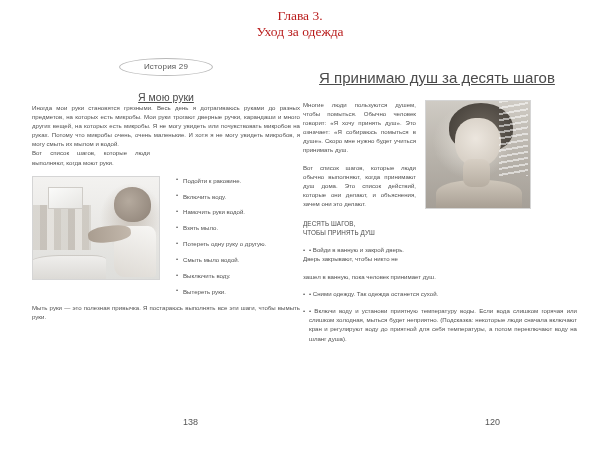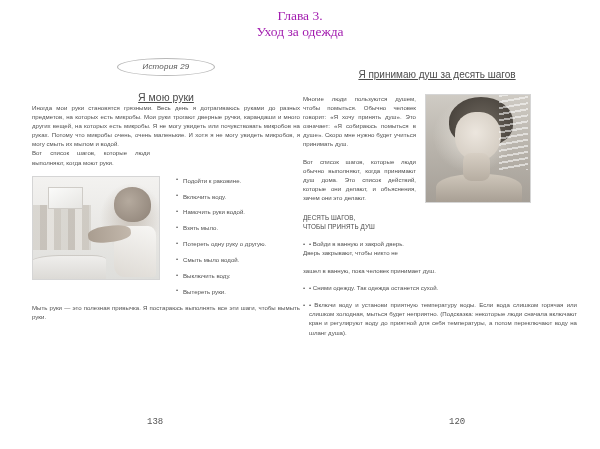--- a/index.html
+++ b/index.html
@@ -26,39 +26,38 @@
   
   .chapter-title {
     position: absolute;
     top: 8px;
     left: 0;
     width: 600px;
     text-align: center;
     font-family: "Liberation Serif", "DejaVu Serif", serif;
     font-size: 13.5px;
     line-height: 16px;
-    color: #a21caf;
+    color: #b91c1c;
   }
   .chapter-title .line { display: block; }
 
   
   .page {
     position: absolute;
     top: 55px;
     height: 390px;
   }
   .page-left  { left: 32px;  width: 268px; }
   .page-right { left: 303px; width: 268px; }
 
   
   .badge-row {
     width: 100%;
     text-align: center;
     height: 22px;
-    font-style: italic;
   }
   .story-badge {
     display: inline-block;
     border: 1px solid #b9b9b9;
     border-radius: 50%;
     padding: 3px 24px 4px 24px;
     font-size: 8px;
     color: #555;
     letter-spacing: .2px;
     background: #fff;
@@ -67,21 +66,21 @@
 
   .story-heading {
     width: 100%;
     text-align: center;
     font-size: 10.5px;
     color: #4b4b4b;
     margin-top: 14px;
     white-space: nowrap;
     text-decoration: underline;
   }
-  .story-heading.small { font-size: 10px; }
+  .story-heading.small { font-size: 15px; }
 
   
   p.body {
     font-size: 6.1px;
     line-height: 9.1px;
     text-align: justify;
     color: #4f4f4f;
     margin: 0;
   }
   .narrow p.body { text-align: justify; }
@@ -163,23 +162,24 @@
     color: #555;
   }
   .wrap-narrow  { width: 113px; }
   .wrap-full    { width: 100%; text-align: justify; }
   .step-gap { margin-top: 8px; }
 
   
   .page-number {
     position: absolute;
     bottom: 22px;
-    font-family: Liberation Mono, monospace;
+    font-family: Liberation Sans, sans-serif;
     font-size: 9px;
     color: #555;
+    margin-left: 36px;
   }
   .pn-left  { left: 147px; }
   .pn-right { left: 449px; }
 
   
   .ph-wash {
     position: absolute; inset: 0;
     background:
       radial-gradient(ellipse 40% 55% at 78% 40%, #c9c1b8 0%, rgba(201,193,184,0) 62%),
       linear-gradient(180deg, #f3f2f0 0%, #e8e7e4 55%, #dededb 100%);

